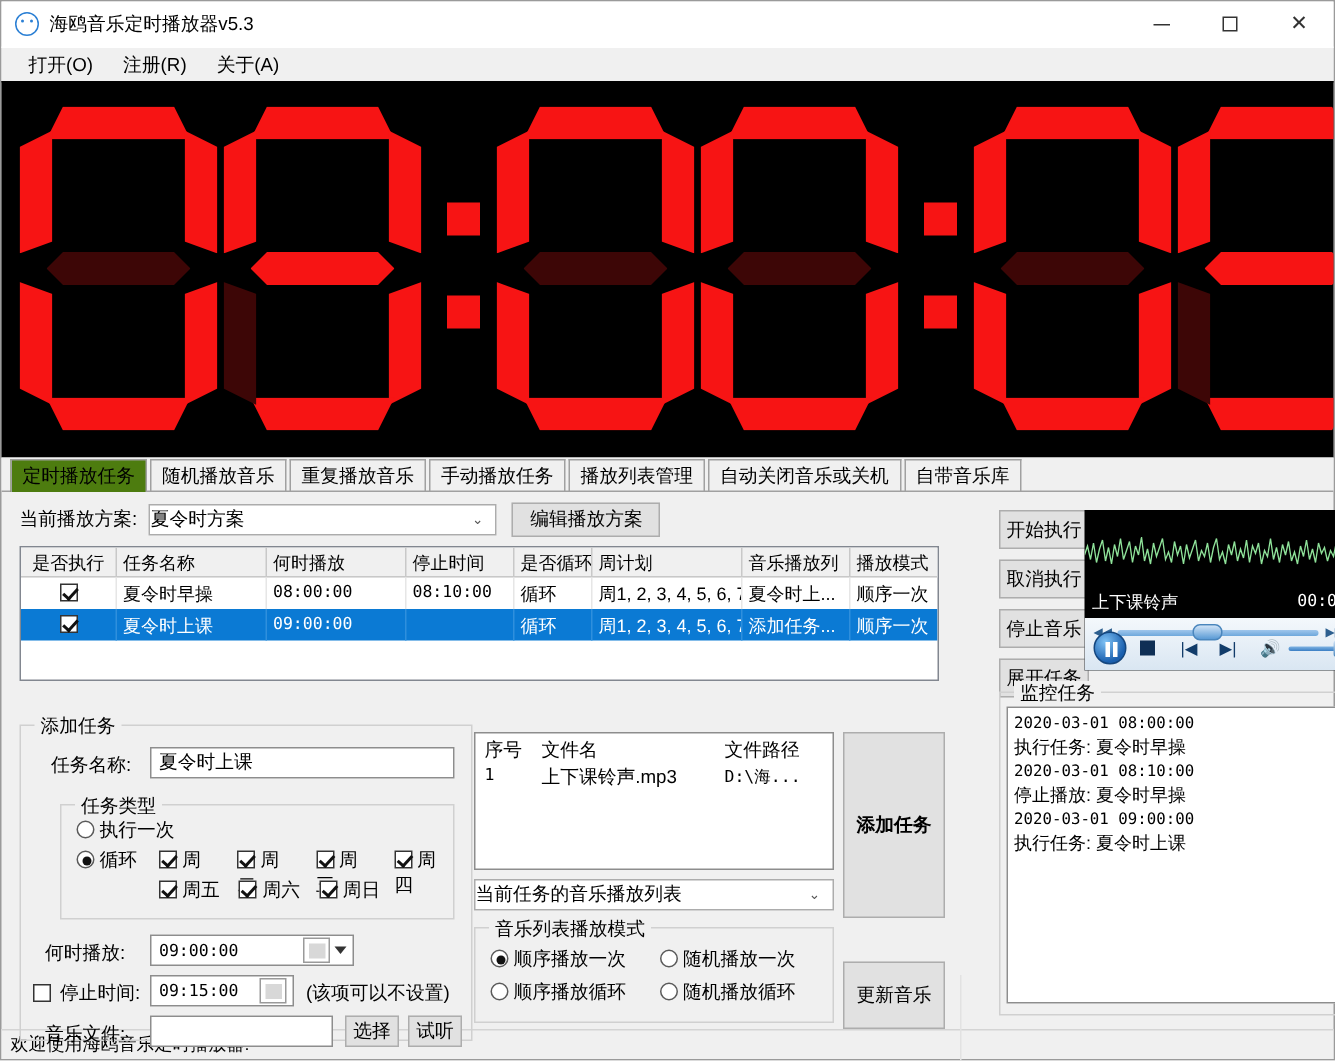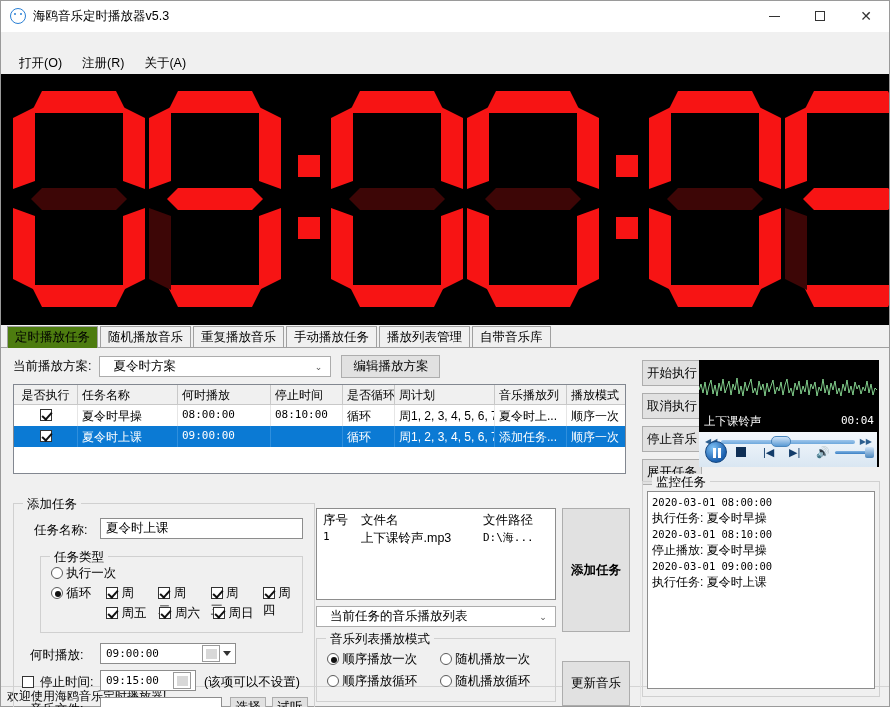--- a/index.html
+++ b/index.html
@@ -35,21 +35,21 @@
   .app-icon::after{content:"";position:absolute;right:3px;top:3.5px;width:2px;height:2px;background:#2a7fd4;border-radius:50%;}
   .title-text { font-size:12.5px; color:#000; flex:1; }
   .wbtns { display:flex; height:30px; }
   .wbtn { width:46px; height:30px; display:flex; align-items:center; justify-content:center;
           color:#333; font-size:12px; }
   .glyph-min { display:block; width:11px; height:1px; background:#333; }
   .glyph-max { display:block; width:10px; height:10px; border:1px solid #333; }
   .glyph-close { font-size:14px; line-height:1; font-family:"DejaVu Sans", sans-serif; }
 
   
-  .menubar { height:22px; flex:0 0 22px; background:#f0f0f0; display:flex; align-items:center; padding-left:8px;margin-top:20px; }
+  .menubar { height:22px; flex:0 0 22px; background:#f0f0f0; display:flex; align-items:center; padding-left:8px; }
   .menuitem { padding:2px 10px; font-size:12.5px; color:#000; }
 
   
   .clock {
     flex:0 0 251px; height:251px; background:#000;
     position:relative; overflow:hidden;
     border-top:1px solid #000;
   }
   .clock-inner { position:absolute; left:12px; top:14px; display:flex; align-items:flex-start; }
   .digit { position:relative; width:132px; height:220px; margin-right:4px; }
@@ -71,28 +71,28 @@
 
   
   .tabstrip { flex:0 0 23px; display:flex; align-items:flex-end; padding-left:6px;
               background:#f0f0f0; position:relative; }
   .tab { padding:3px 7px 3px 7px; font-size:12.5px; border:1px solid #a0a0a0;
          border-bottom:none; background:#f0f0f0; margin-right:2px; color:#000; line-height:15px;}
   .tab.active { background:#4d7c0f; position:relative; z-index:2; }
   .tabline { position:absolute; left:0; right:0; bottom:0; height:1px; background:#a0a0a0; }
 
   
-  .content { flex:1; display:flex; padding:0; position:relative; }
+  .content { flex:1; display:flex; padding:0; position:relative;gap:24px; }
   .left { width:636px; position:relative; }
   .right { flex:1; position:relative; }
 
   .row-scheme { display:flex; align-items:center; padding:7px 0 6px 12px; }
   .lbl { font-size:12.5px; color:#000; }
   .combo { width:232px; height:21px; border:1px solid #acacac; background:#fff;
-           display:flex; align-items:center; padding-left:13px; font-size:12.5px;
+           display:flex; align-items:center; padding-left:0; font-size:12.5px;
            position:relative; margin-left:8px; }
   .combo .cv { flex:1; }
   .chev { width:16px; text-align:center; color:#555; font-size:9px; margin-right:4px; }
   .btn { border:1px solid #adadad; background:#e1e1e1; font-size:12.5px; color:#000;
          display:flex; align-items:center; justify-content:center; }
   .btn-edit { height:23px; padding:0 11px; margin-left:10px; }
 
   
   .grid { margin:0 0 0 12px; width:613px; height:90px; border:1px solid #828790; background:#fff;
           font-size:12px; overflow:hidden; }
@@ -269,20 +269,21 @@
         </div>
       </div>
   </div>
 
   <div class="tabstrip" id="tabstrip">
     <div class="tab active">定时播放任务</div>
       <div class="tab">随机播放音乐</div>
       <div class="tab">重复播放音乐</div>
       <div class="tab">手动播放任务</div>
       <div class="tab">播放列表管理</div>
+      <div class="tab">自动关闭音乐或关机</div>
       <div class="tab">自带音乐库</div>
       <div class="tabline"></div>
   </div>
 
   <div class="content">
     <div class="divider"></div>
 
     <div class="left">
 
       <div class="row-scheme">

